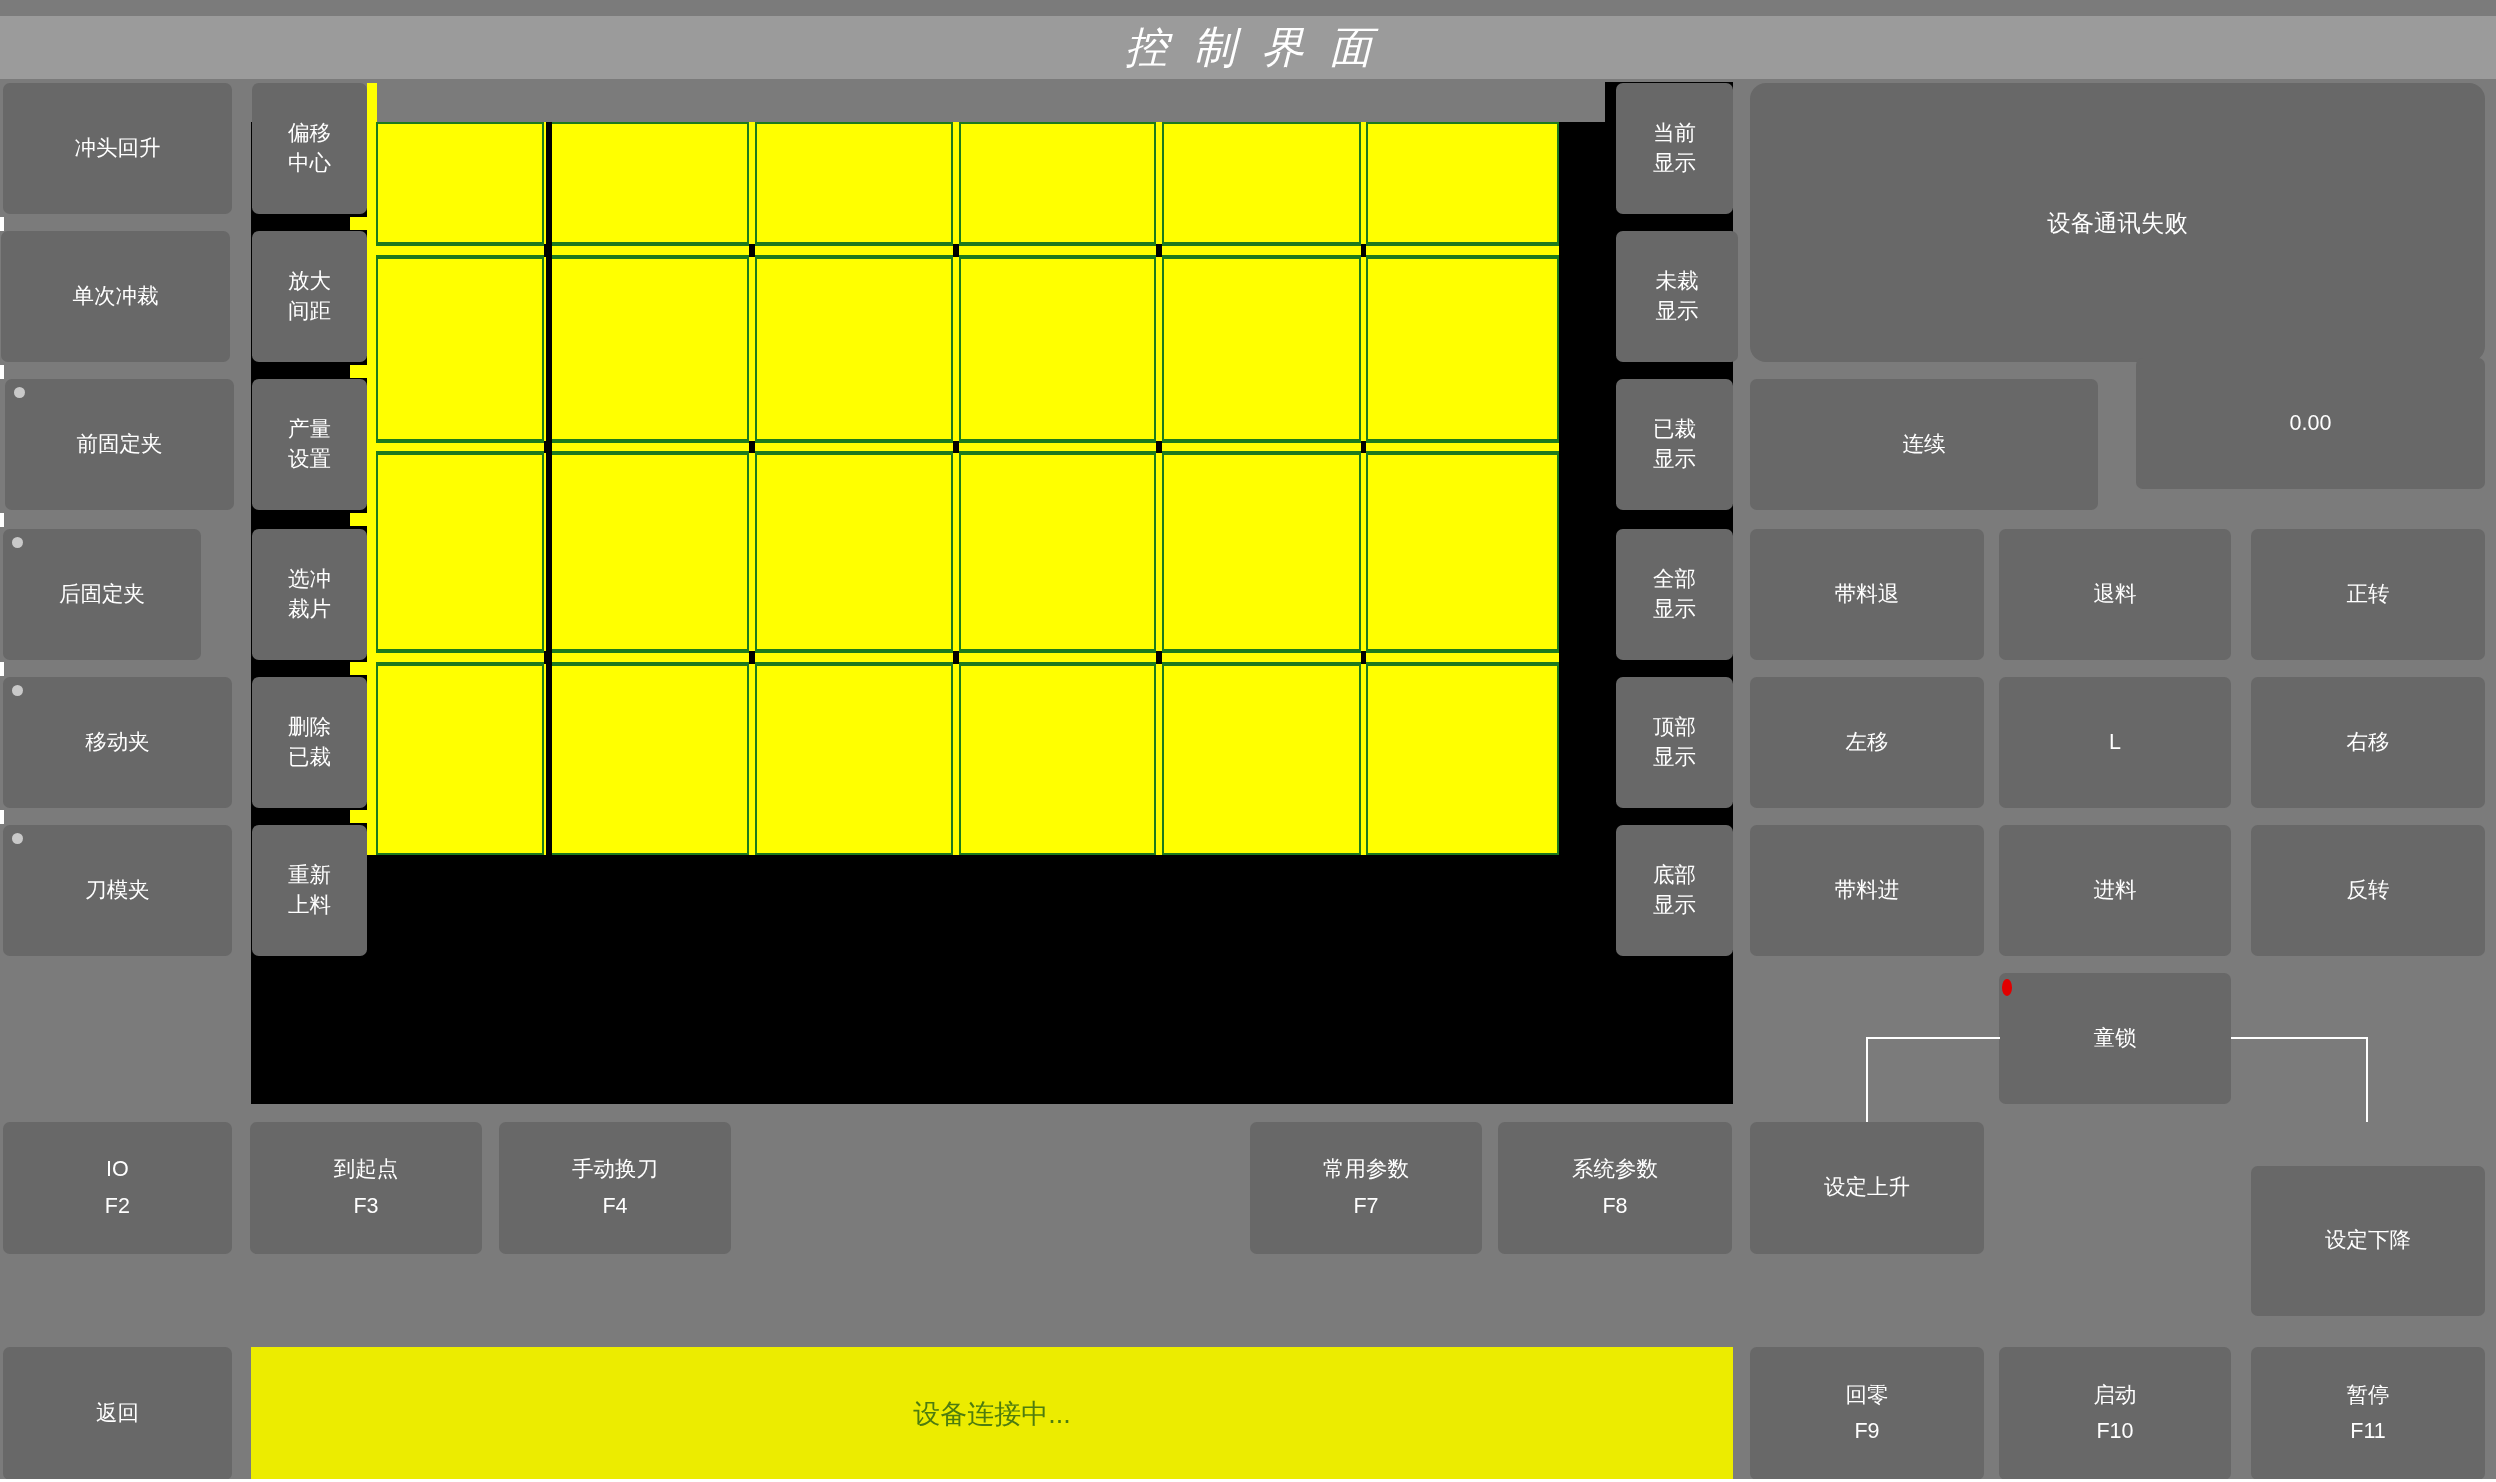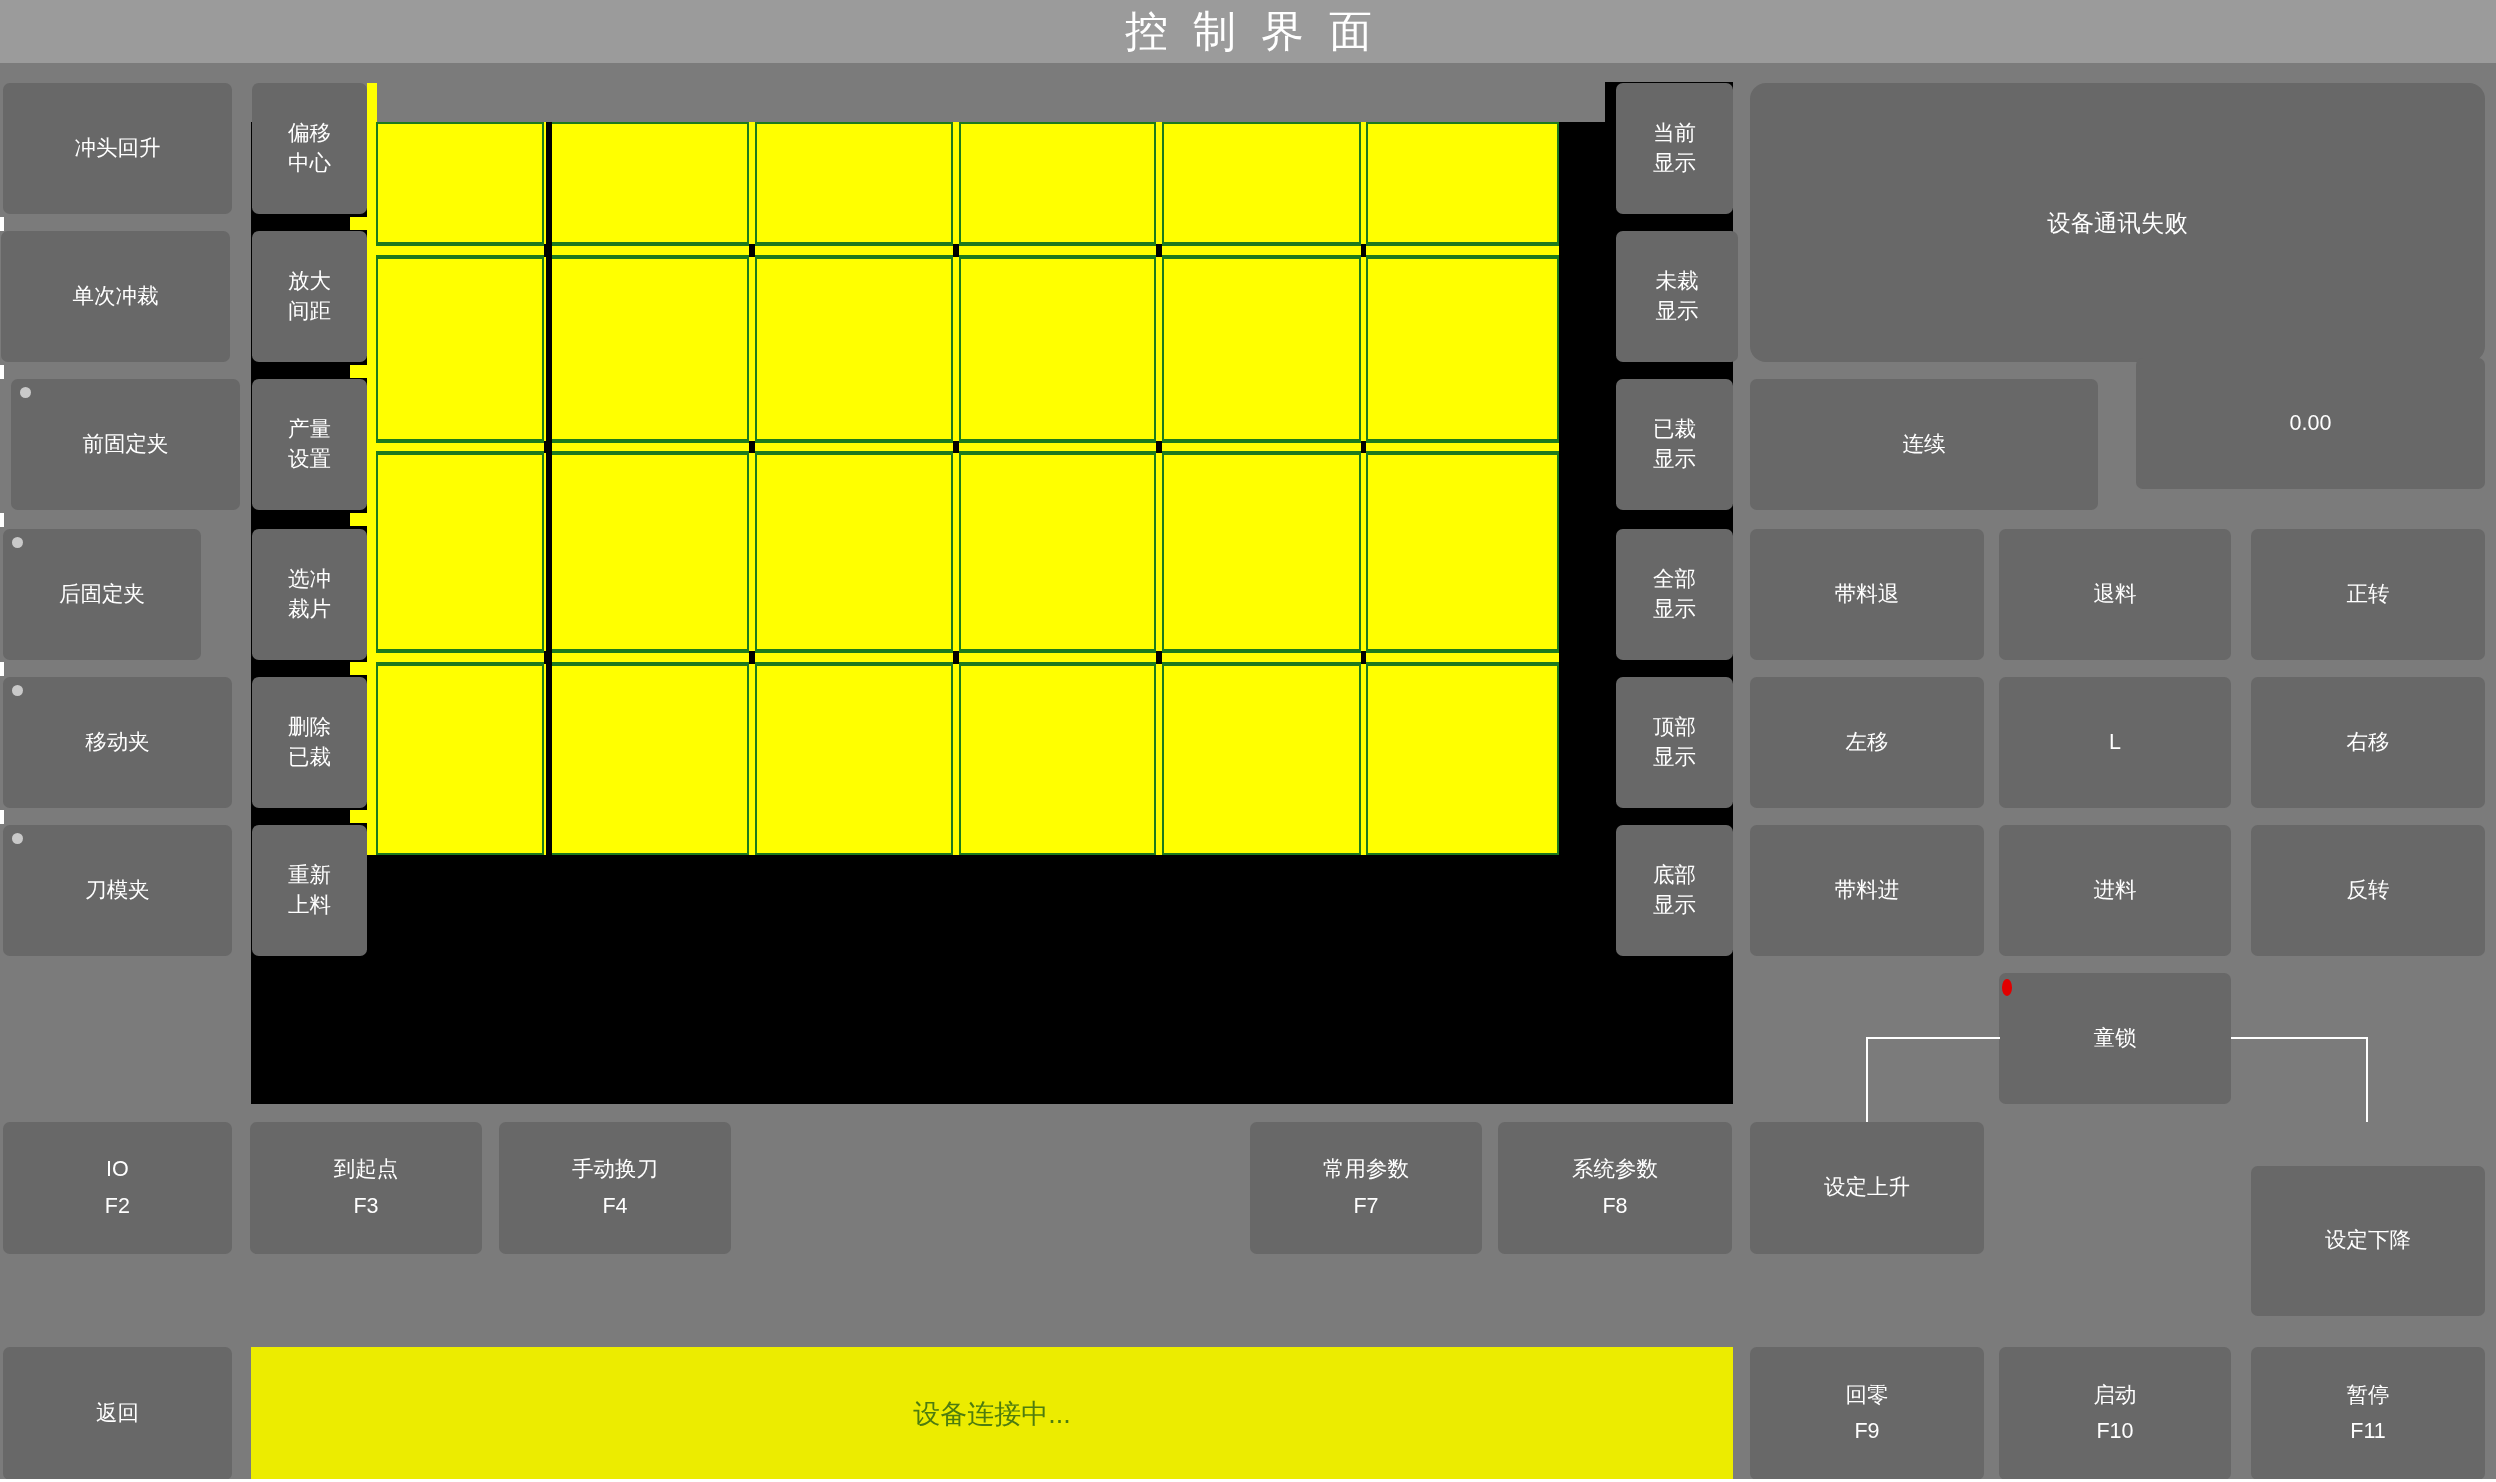--- a/index.html
+++ b/index.html
@@ -1,20 +1,20 @@
 <!DOCTYPE html>
 <html><head>
 <meta charset="utf-8">
 <style>
   html,body{margin:0;padding:0;}
   body{width:2497px;height:1482px;position:relative;background:#7b7b7b;overflow:hidden;
        font-family:"Liberation Sans","DejaVu Sans",sans-serif;}
   .abs{position:absolute;}
-  .titlebar{left:0;top:0;width:2497px;height:63px;background:#9b9b9b;
-            display:flex;align-items:center;justify-content:center;}
+  .titlebar{left:0;top:16px;width:2497px;height:63px;background:#9b9b9b;
+            display:flex;align-items:center;justify-content:center;font-style:italic;}
   .titletext{color:#ffffff;font-family:"DejaVu Serif","Liberation Serif",serif;
              font-size:43px;letter-spacing:25px;padding-left:25px;}
   .btn{position:absolute;background:#686868;border-radius:6.8px;color:#ffffff;
        display:flex;flex-direction:column;align-items:center;justify-content:center;
        text-align:center;font-size:21.5px;line-height:1.35;}
   .btn .key{margin-top:7.8px;}
   .ind{position:absolute;left:8.8px;top:7.8px;width:11.7px;height:11.7px;border-radius:50%;
        background:#c9c9c9;}
   .canvas{left:251px;top:122px;width:1482px;height:982px;background:#000000;}
   .notch{left:1605px;top:82px;width:128px;height:40px;background:#000000;}
@@ -119,21 +119,21 @@
 <div class="tick" style="top:513px"></div>
 <div class="tick" style="top:662px"></div>
 <div class="tick" style="top:810px"></div>
 
 <div class="btn" style="left:2.9px;top:83px;width:229px;height:131px">
   <span>冲头回升</span>
 </div>
 <div class="btn" style="left:1px;top:231px;width:229px;height:131px">
   <span>单次冲裁</span>
 </div>
-<div class="btn" style="left:11px;top:379px;width:229px;height:131px">
+<div class="btn" style="left:5px;top:379px;width:229px;height:131px">
   <span class="ind"></span>
   <span>前固定夹</span>
 </div>
 <div class="btn" style="left:2.9px;top:529px;width:198px;height:131px">
   <span class="ind"></span>
   <span>后固定夹</span>
 </div>
 <div class="btn" style="left:2.9px;top:677px;width:229px;height:131px">
   <span class="ind"></span>
   <span>移动夹</span>

